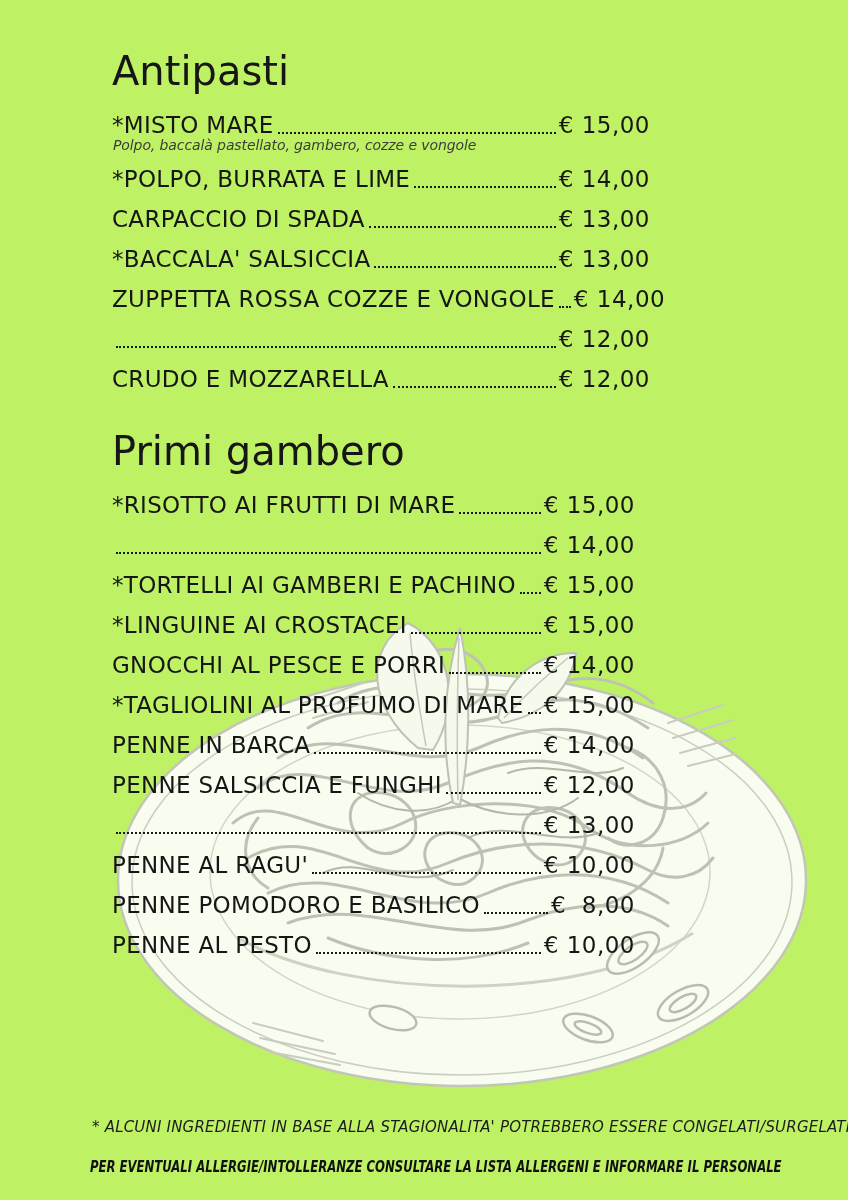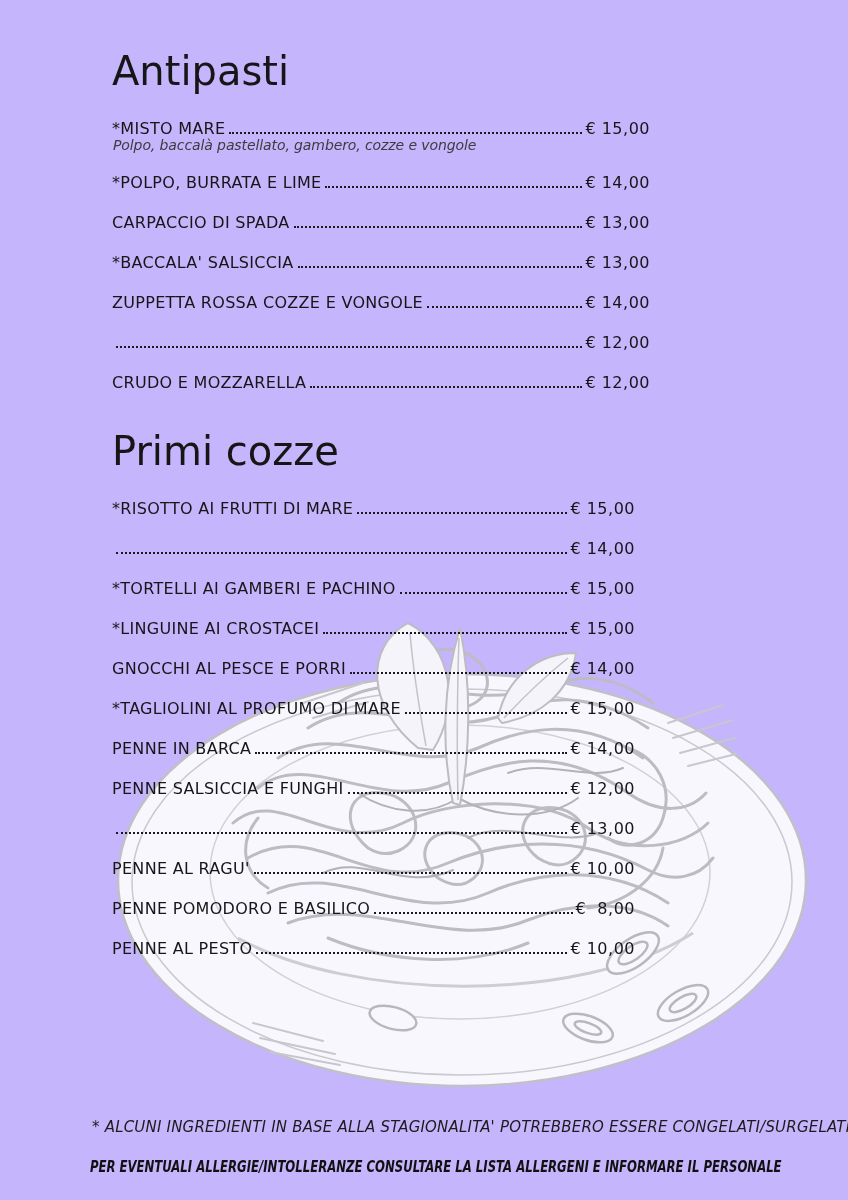--- a/index.html
+++ b/index.html
@@ -1,30 +1,30 @@
 <!DOCTYPE html>
 <html><head>
 <meta charset="utf-8">
 <style>
   html,body{margin:0;padding:0;background:#ffffff;}
   .page{
-    position:relative;width:848px;height:1200px;background:#c4b5fd;overflow:hidden;
+    position:relative;width:848px;height:1200px;background:#bef264;overflow:hidden;
     font-family:"DejaVu Sans",sans-serif;color:#161616;
   }
   .illustration{position:absolute;left:108px;top:608px;width:700px;height:482px;z-index:0;}
   .content{position:absolute;left:112px;top:46px;width:560px;z-index:1;}
   .section-title{
     font-size:40px;line-height:50px;font-weight:400;margin:0 0 18px 0;letter-spacing:0;
   }
   section + section .section-title{margin-top:34px;}
   .rows{width:538px;}
   section:nth-of-type(2) .rows{width:523px;}
   .item{margin:0 0 16px 0;}
   .item:last-child{margin-bottom:0;}
-  .row{display:flex;align-items:flex-end;height:24px;font-size:16px;}
+  .row{display:flex;align-items:flex-end;height:24px;font-size:23px;}
   .dish{white-space:nowrap;letter-spacing:.3px;}
   .leader{flex:1;margin:0 3px 4px 4px;border-bottom:2.5px dotted #1a1a1a;min-width:12px;}
   .price{white-space:pre;letter-spacing:.5px;}
   .desc{
     font-size:14px;line-height:13px;font-style:italic;color:#3c3c3c;
     margin:1px 0 0 1px;letter-spacing:-.1px;
   }
   .footnote-1{
     position:absolute;left:92px;top:1103px;z-index:1;
     font-size:15px;font-style:italic;letter-spacing:.2px;white-space:nowrap;color:#1c1c1c;
@@ -169,21 +169,21 @@
         <span class="dish">CRUDO E MOZZARELLA</span>
         <span class="leader"></span>
         <span class="price">€ 12,00</span>
       </div>
 
     </div>
   </div>
     </section>
 
     <section>
-      <h1 class="section-title">Primi cozze</h1>
+      <h1 class="section-title">Primi gambero</h1>
       <div class="rows">
     <div class="item">
       <div class="row">
         <span class="dish">*RISOTTO AI FRUTTI DI MARE</span>
         <span class="leader"></span>
         <span class="price">€ 15,00</span>
       </div>
 
     </div>
 

